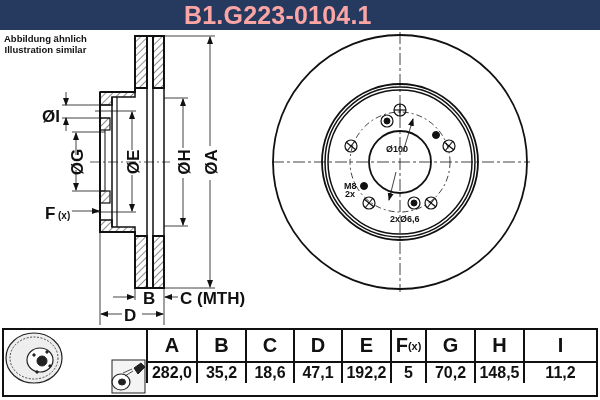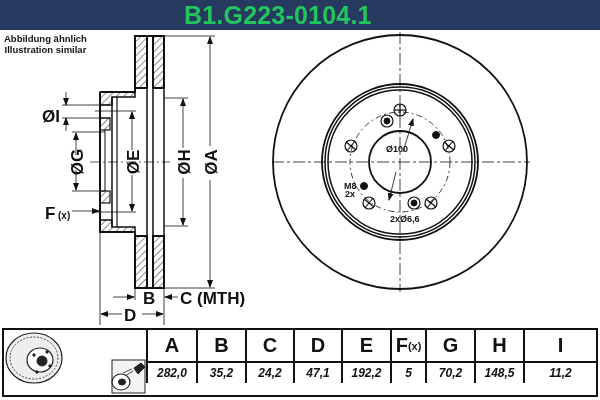--- a/index.html
+++ b/index.html
@@ -1,24 +1,24 @@
 <!DOCTYPE html>
 <html><head>
 <meta charset="utf-8">
 <style>
   html, body { margin:0; padding:0; background:#ffffff; }
   body { width:600px; height:400px; position:relative; overflow:hidden; font-family:"Liberation Sans", sans-serif; color:#111; }
   .header { position:absolute; left:0; top:0; width:600px; height:30px; background:#263a60; }
-  .header .pn { position:absolute; top:1px; font-weight:bold; font-size:25px; color:#22c55e; letter-spacing:0.2px; }
+  .header .pn { position:absolute; top:1px; font-weight:bold; font-size:25px; color:#fca5a5; letter-spacing:0.2px; }
   .caption { position:absolute; left:4px; top:33px; font-size:9.5px; font-weight:bold; line-height:11px;text-align:center; }
   svg.draw { position:absolute; left:0; top:0; }
   .tbl { position:absolute; left:2px; top:328px; width:596px; height:69px; border:2px solid #111; box-sizing:border-box; }
   .cell { position:absolute; box-sizing:border-box; border-left:2px solid #111; display:flex; align-items:center; justify-content:center; font-weight:bold; }
   .hdr { top:0; height:33px; font-size:20px; border-bottom:2px solid #111; }
-  .val { top:33px; height:20px; font-size:12px;font-style:italic; }
+  .val { top:33px; height:20px; font-size:16px; }
   .fx small { font-size:11px; font-weight:bold; }
   .imgcell { position:absolute; left:0; top:0; width:143px; height:65px; }
 </style>
 </head>
 <body>
 
 <div class="header">
   <span class="pn" style="left:184px">B1.G223-0104.1</span>
 </div>
 
@@ -182,21 +182,21 @@
     </svg>
   </div>
 
   <div class="cell hdr" style="left:142px;width:50px">A</div>
   <div class="cell val" style="left:142px;width:50px">282,0</div>
 
   <div class="cell hdr" style="left:192px;width:49px">B</div>
   <div class="cell val" style="left:192px;width:49px">35,2</div>
 
   <div class="cell hdr" style="left:241px;width:48px">C</div>
-  <div class="cell val" style="left:241px;width:48px">24,2</div>
+  <div class="cell val" style="left:241px;width:48px">18,6</div>
 
   <div class="cell hdr" style="left:289px;width:48px">D</div>
   <div class="cell val" style="left:289px;width:48px">47,1</div>
 
   <div class="cell hdr" style="left:337px;width:49px">E</div>
   <div class="cell val" style="left:337px;width:49px">192,2</div>
 
   <div class="cell hdr fx" style="left:386px;width:35px">
     <span>F</span>
       <small>(x)</small>

